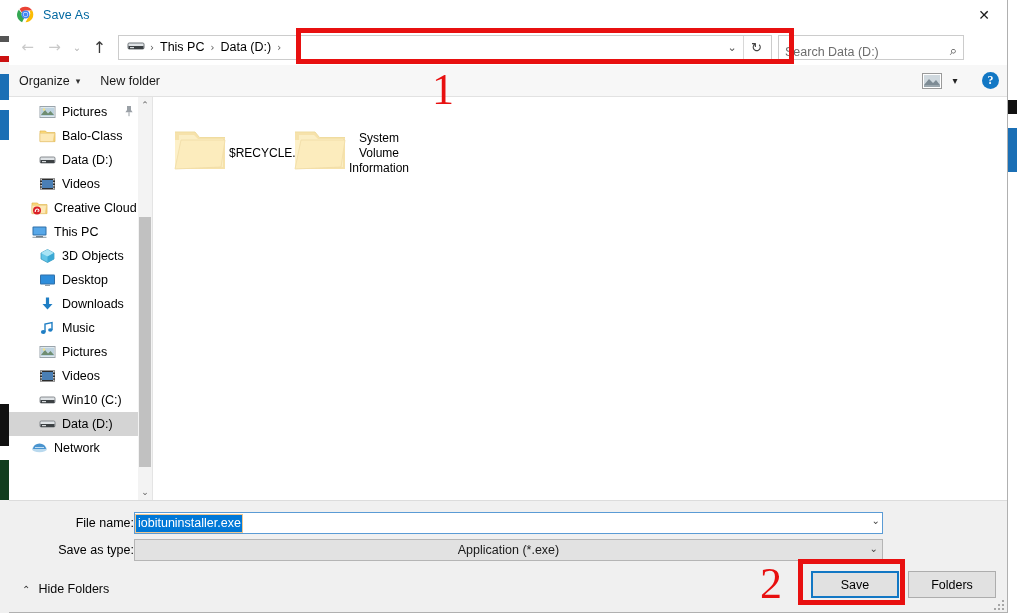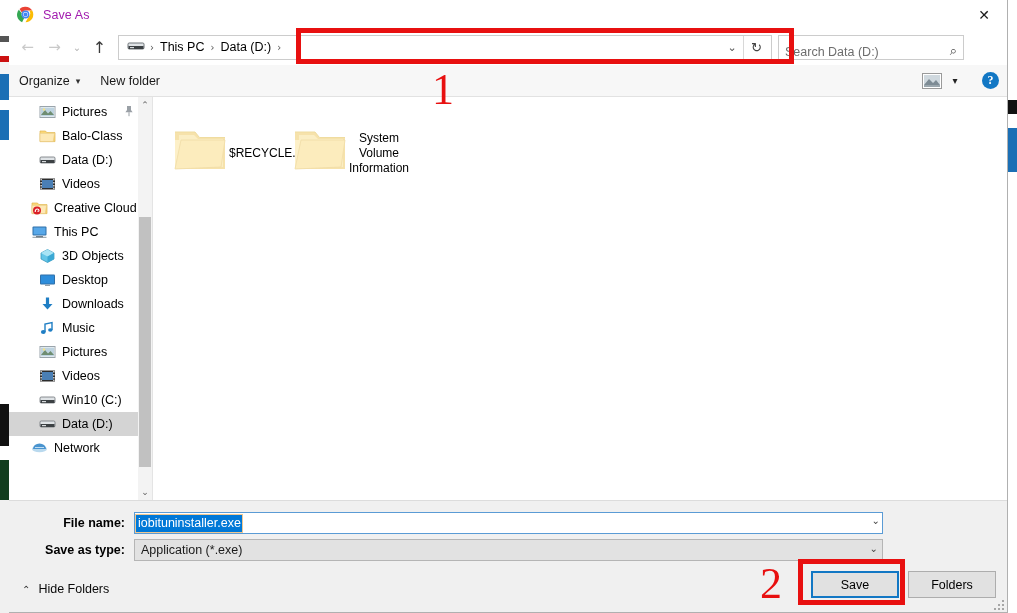--- a/index.html
+++ b/index.html
@@ -34,21 +34,21 @@
 
   
   #titlebar {
     height: 29px; flex: 0 0 29px;
     background: #ffffff;
     display: flex; align-items: center;
     position: relative;
   }
   #app-icon { width: 17px; height: 17px; margin-left: 8px; position: relative; flex:0 0 auto;}
   #title-text {
-    margin-left: 9px; font-size: 12.5px; color: #a21caf;
+    margin-left: 9px; font-size: 12.5px; color: #0369a1;
     letter-spacing: .1px;
   }
   #close-btn {
     position: absolute; right: 0; top: 0; width: 46px; height: 29px;
     display: flex; align-items: center; justify-content: center;
     font-size: 14px; color: #1a1a1a; font-family: "DejaVu Sans", sans-serif;
   }
 
   
   #navbar {
@@ -209,43 +209,43 @@
 
   
   #formzone {
     flex: 0 0 auto; background: #f0f0f0;
     border-top: 1px solid #dcdcdc;
     padding: 11px 0 0 0;
     height: 112px; position: relative;
   }
   .form-row { display: flex; align-items: center; height: 22px; margin-bottom: 5px; }
   .form-label {
-    width: 125px; text-align: right; padding-right: 9px;
-    font-size: 12.5px; color: #000; font-weight: bold;
+    width: 125px; text-align: right; 
+    font-size: 12.5px; color: #000;
   }
   #filename-input {
     width: 749px; height: 22px;
     border: 1px solid #5a9bd5; background: #fff;
     display: flex; align-items: center; padding: 0 1px;
     position: relative;
   }
   #filename-sel {
     background: #0078d7; color: #ffffff;
     font-size: 12.5px; padding: 1px 1px 2px 2px;
     outline: 1px solid #f0c891;
   }
   #filename-caret {
     position: absolute; right: 2px; top: 2px;
     font-size: 10px; color: #444; font-family:"DejaVu Sans", sans-serif;
   }
   #filetype-input {
     width: 749px; height: 22px;
     border: 1px solid #b5b5b5; background: #e2e2e2;
     display: flex; align-items: center; padding: 0 6px;
-    font-size: 12.5px; color: #1a1a1a; position: relative;
+    font-size: 12.5px; color: #1a1a1a; position: relative; justify-content: center;
   }
   #filetype-caret {
     position: absolute; right: 4px; top: 3px;
     font-size: 10px; color: #444; font-family:"DejaVu Sans", sans-serif;
   }
 
   #hidefolders {
     position: absolute; left: 13px; bottom: 16px;
     display: flex; align-items: center;
     font-size: 12.5px; color: #0a0a0a;

